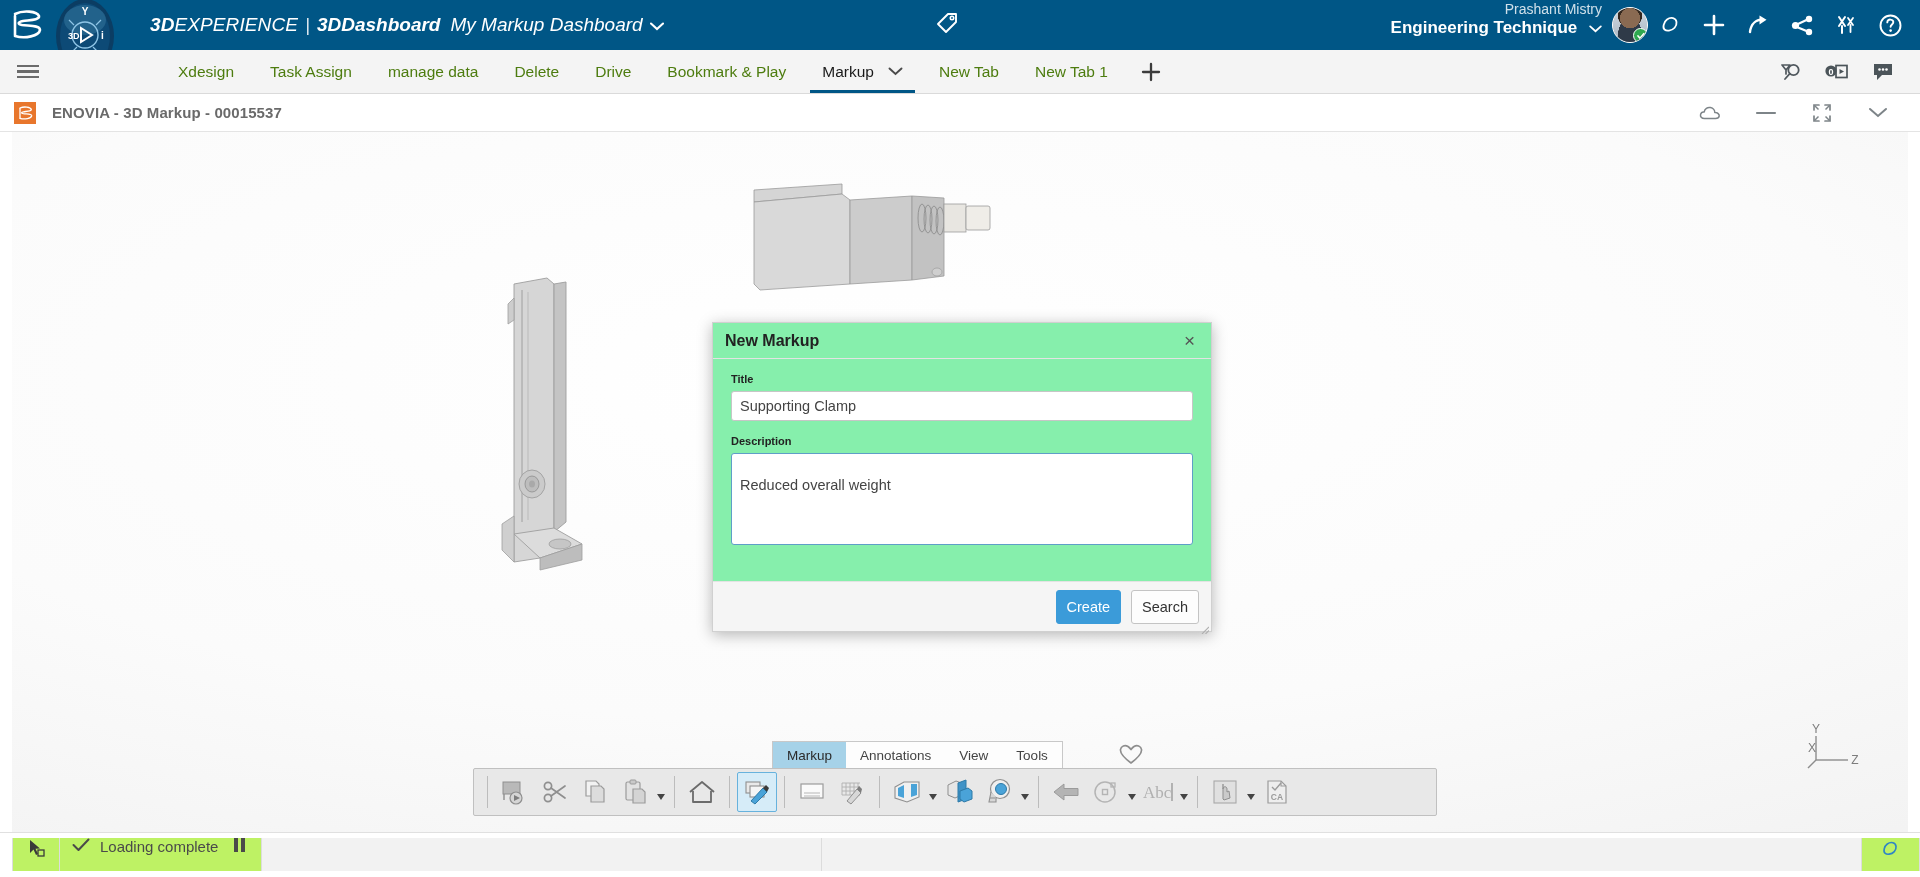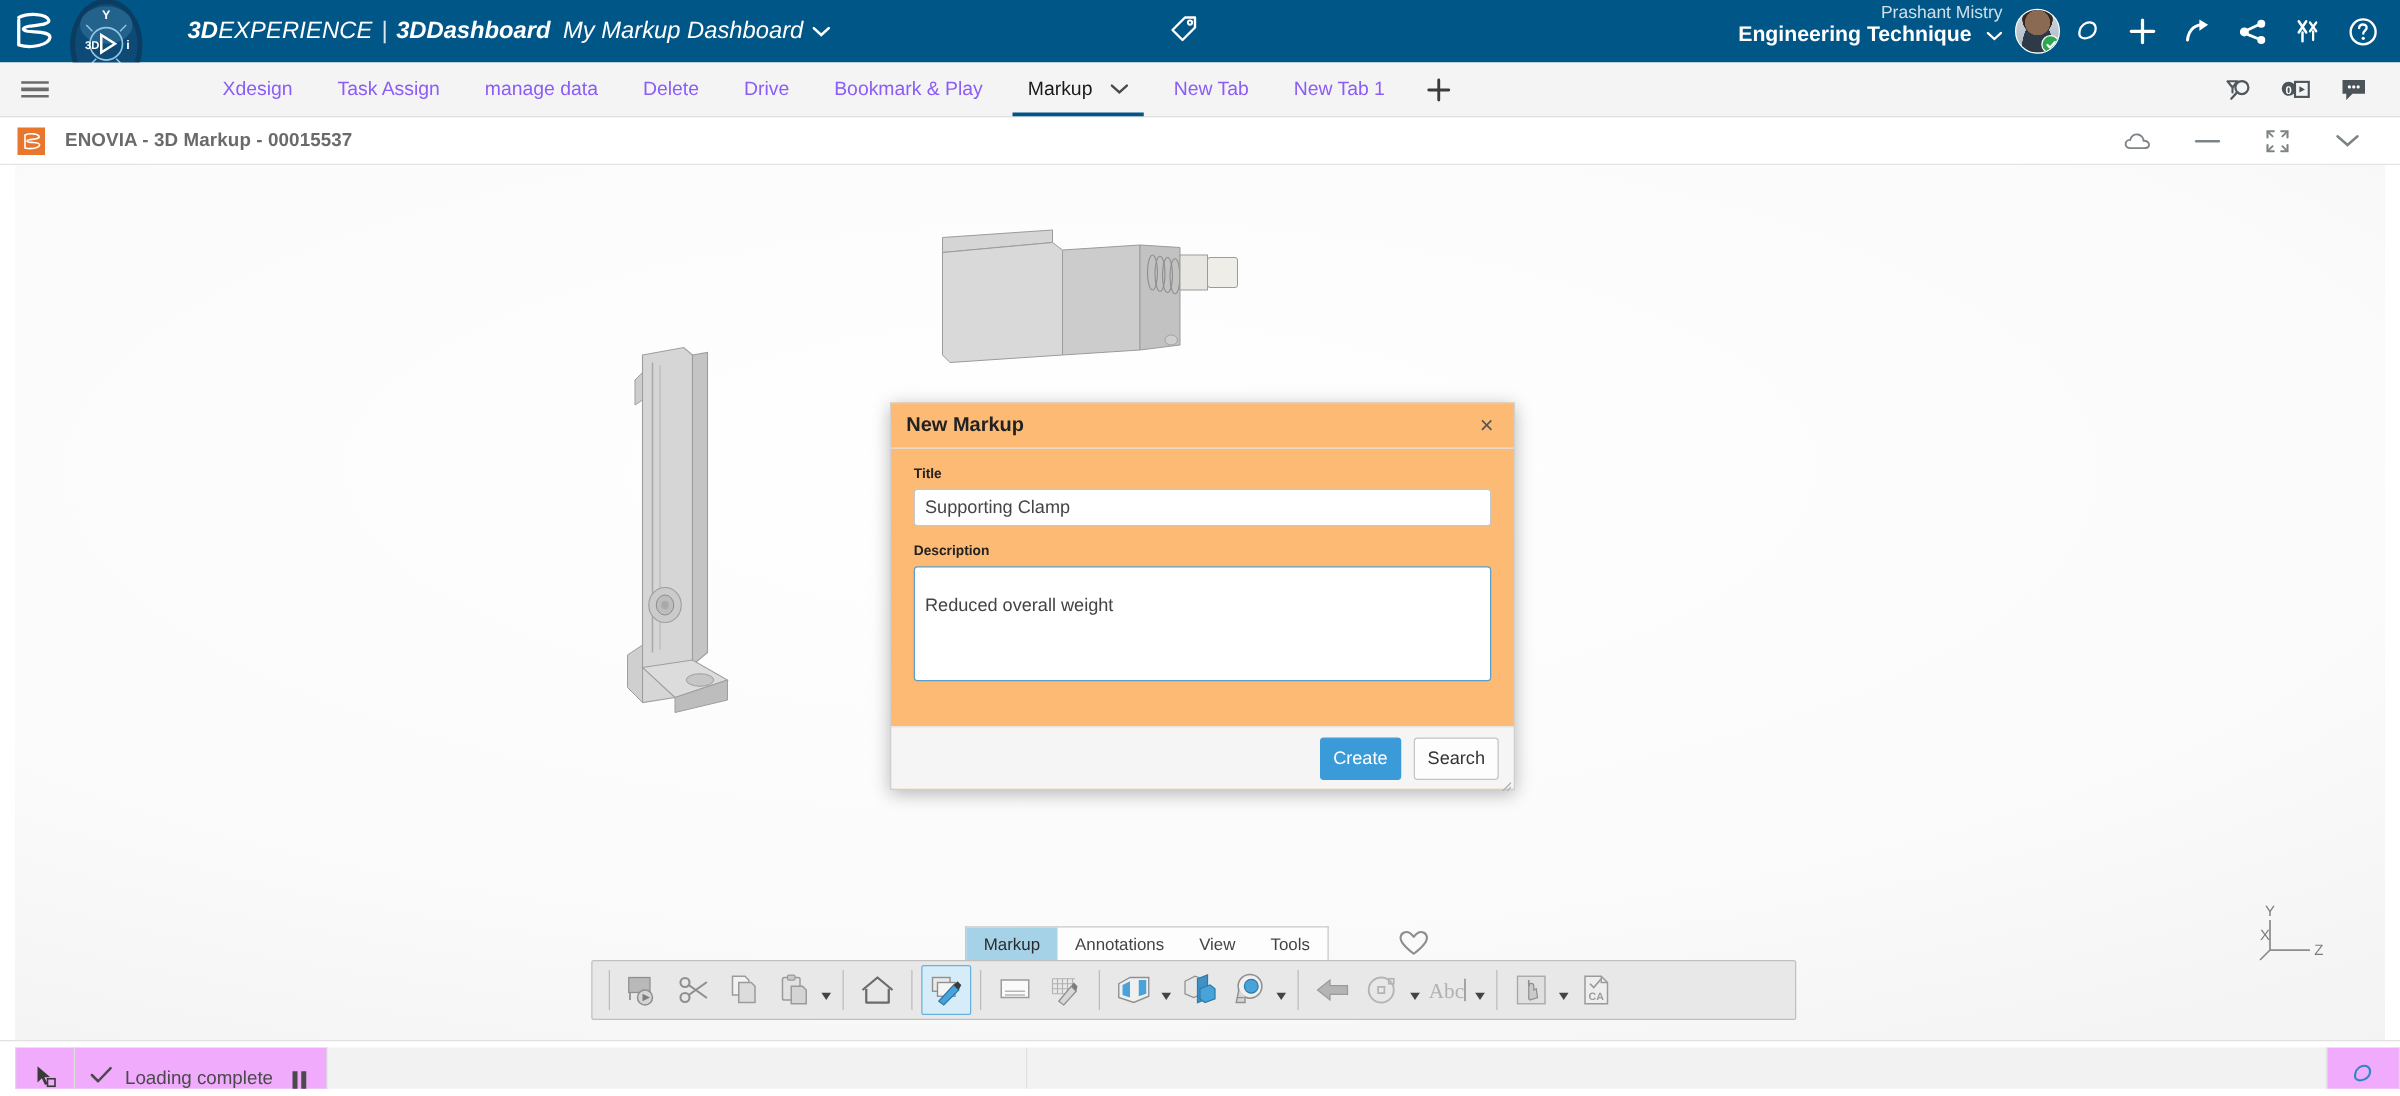--- a/index.html
+++ b/index.html
@@ -69,21 +69,21 @@
   
   .tabbar {
     position: absolute; top: 50px; left: 0; width: 1920px; height: 44px;
     background: #f4f4f4; border-bottom: 1px solid #dadada;
     display: flex; align-items: stretch;
   }
   .hamburger { width: 56px; display: flex; align-items: center; justify-content: center; cursor: pointer; }
   .hamburger span { display: block; width: 22px; height: 2.5px; background: #6b6b6b; margin: 3px 0; }
   .tabs { display: flex; align-items: stretch; margin-left: 104px; }
   .tab {
-    display: flex; align-items: center; padding: 0 18px; font-size: 15.5px; color: #8b5cf6;
+    display: flex; align-items: center; padding: 0 18px; font-size: 15.5px; color: #4d7c0f;
     cursor: pointer; position: relative; white-space: nowrap;
   }
   .tab.active { color: #1a1a1a; }
   .tab.active::after {
     content: ""; position: absolute; left: 6px; right: 6px; bottom: 0; height: 3px; background: #005686;
   }
   .tab .tab-caret { margin-left: 14px; display: inline-flex; }
   .tab-plus { display: flex; align-items: center; padding: 0 14px; cursor: pointer; }
   .tabbar-right { margin-left: auto; display: flex; align-items: center; padding-right: 14px; }
   .tb-ico { width: 46px; height: 44px; display: flex; align-items: center; justify-content: center; cursor: pointer; }
@@ -128,32 +128,32 @@
   .tool.sel { background: #d6ecf8; border: 1px solid #67b2dd; }
   .tool-caret { width: 12px; display: flex; align-items: flex-end; justify-content: center; height: 40px; padding-bottom: 12px; cursor: pointer; }
   .tool-sep { width: 1px; height: 32px; background: #bcbcbc; margin: 0 7px; }
 
   
   .statusbar {
     position: absolute; bottom: 0; left: 0; width: 1920px; height: 45px;
     background: #fff; border-top: 1px solid #e0e0e0;
     display: flex; align-items: stretch;
   }
-  .sb-cell { display: flex; align-items: flex-end; background: #f0abfc; border-right: 1px solid #dcdcdc; height: 33px; margin-top: 5px; }
+  .sb-cell { display: flex; align-items: flex-start; background: #bef264; border-right: 1px solid #dcdcdc; height: 33px; margin-top: 5px; }
   .sb-pick { width: 48px; justify-content: center; margin-left: 12px; border-left: 1px solid #dcdcdc; cursor: pointer; }
   .sb-status { padding: 0 16px 0 12px; gap: 10px; font-size: 15px; color: #4a4a4a; }
   .sb-spacer { flex: 1; background: #f2f2f2; height: 33px; margin-top: 5px; border-right: 1px solid #dcdcdc; }
   .sb-spacer2 { width: 1040px; background: #f2f2f2; height: 33px; margin-top: 5px; border-right: 1px solid #dcdcdc; }
   .sb-bell { width: 58px; justify-content: center; cursor: pointer; }
   .pause-bars { display: inline-flex; gap: 3px; margin-left: 6px; }
   .pause-bars i { display: block; width: 4px; height: 14px; background: #4a4a4a; }
 
   
   .dlg-shadow { position: absolute; left: 712px; top: 322px; width: 500px; height: 310px;
-    box-shadow: 0 3px 14px rgba(0,0,0,.28); background: #fdba74; border: 1px solid #d0d0d0; }
+    box-shadow: 0 3px 14px rgba(0,0,0,.28); background: #86efac; border: 1px solid #d0d0d0; }
   .dlg-header { height: 36px; border-bottom: 1px solid #e3e3e3; display: flex; align-items: center; padding: 0 12px; }
   .dlg-title { font-size: 16px; font-weight: 700; color: #222; }
   .dlg-close { margin-left: auto; font-size: 19px; color: #555; cursor: pointer; line-height: 1; padding: 2px 4px; }
   .dlg-body { padding: 14px 18px 10px 18px; }
   .dlg-label { font-size: 11px; font-weight: 700; color: #222; margin-bottom: 6px; }
   .dlg-input {
     width: 100%; height: 30px; border: 1px solid #c6c6c6; border-radius: 3px;
     padding: 0 8px; font-size: 14.5px; color: #444; outline: none;
     font-family: "Liberation Sans", sans-serif; background: #fff;
   }

